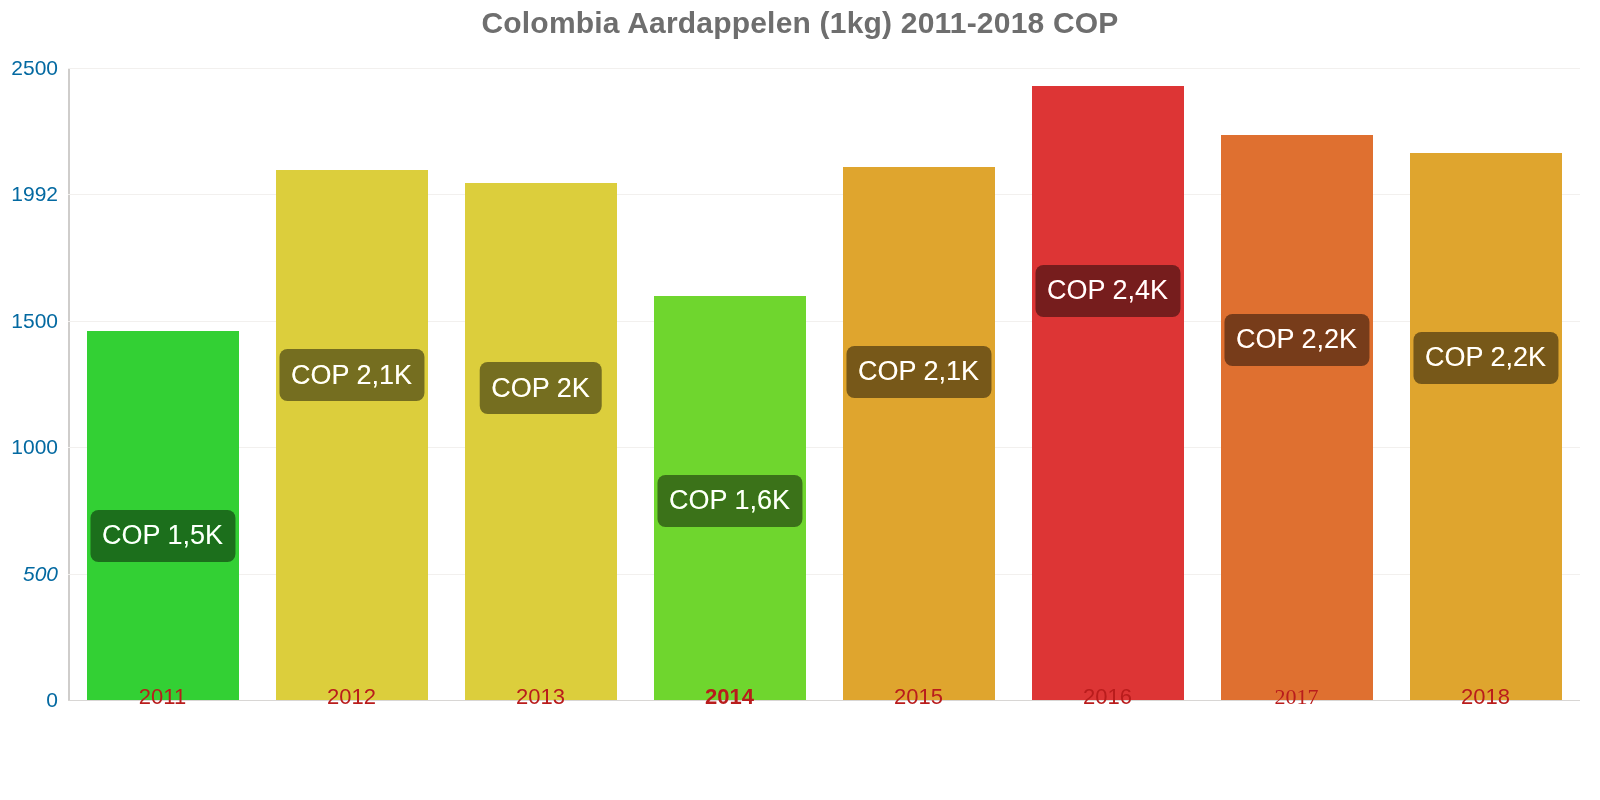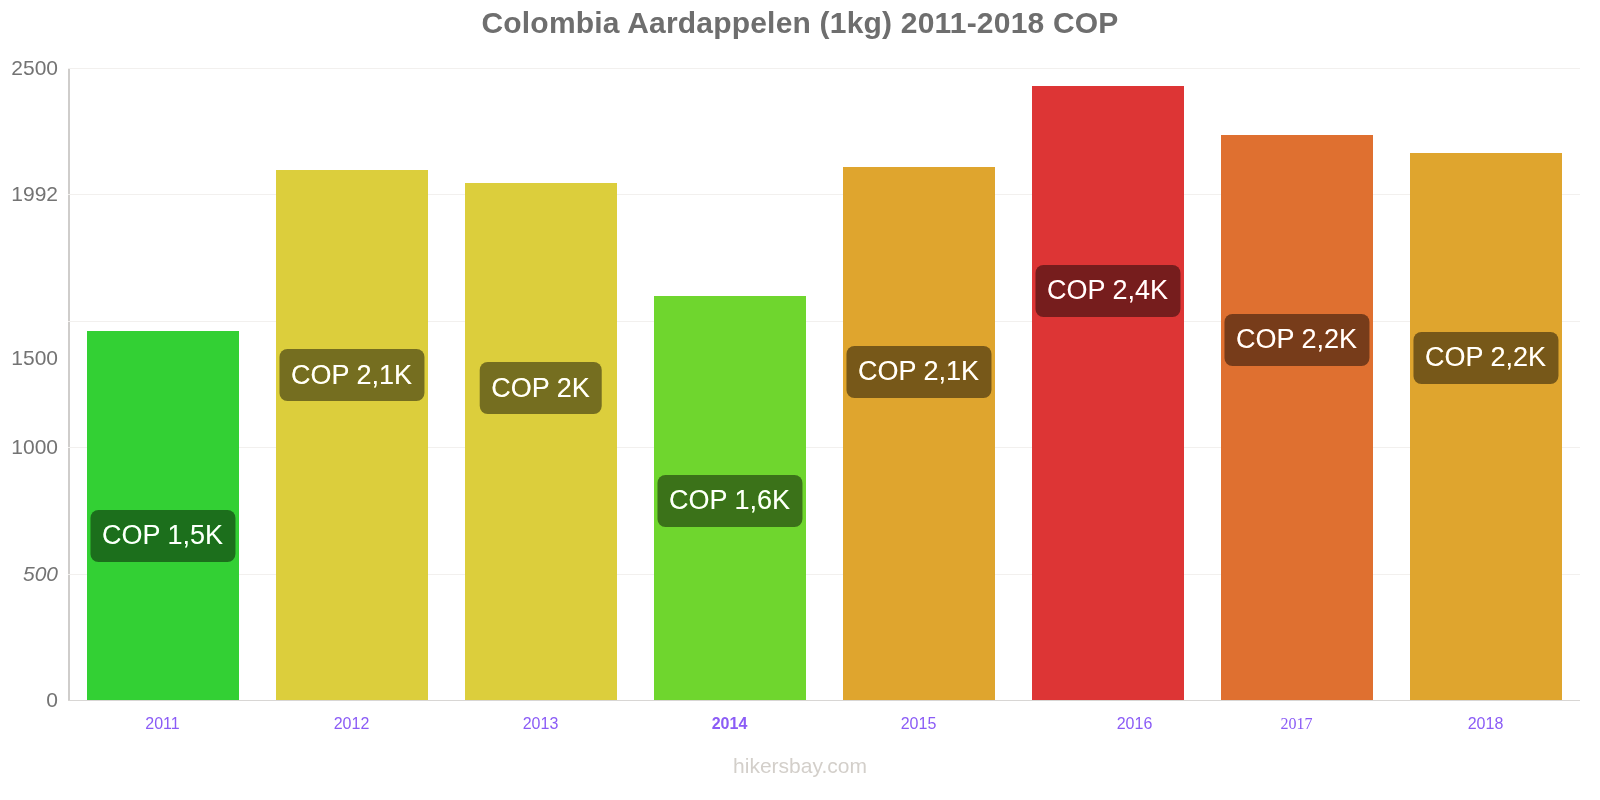--- a/index.html
+++ b/index.html
@@ -63,21 +63,21 @@
     width: 2px;
     height: 633px;
     background: #cfcdcb;
   }
 
   .y-tick-label {
     position: absolute;
     right: 0;
     transform: translateY(-50%);
     font-size: 21px;
-    color: #737373;
+    color: #0369a1;
     text-align: right;
     white-space: nowrap;
   }
   #y-labels {
     position: absolute;
     left: 0;
     top: 0;
     width: 58px;
     height: 800px;
   }
@@ -126,24 +126,24 @@
     font-size: 27px;
     color: #ffffff;
     white-space: nowrap;
     box-sizing: border-box;
     pointer-events: none;
   }
 
   
   .x-tick-label {
     position: absolute;
-    top: 715px;
+    top: 684px;
     transform: translateX(-50%);
-    font-size: 16px;
-    color: #8b5cf6;
+    font-size: 22px;
+    color: #b91c1c;
     white-space: nowrap;
   }
 
   
   #footer-credit {
     position: absolute;
     left: 0;
     top: 754px;
     width: 1600px;
     text-align: center;
@@ -155,21 +155,21 @@
 <body>
 
 <div id="chart-root">
 
   <div id="chart-title">Colombia Aardappelen (1kg) 2011-2018 COP</div>
 
   <div id="y-labels">
       <div class="y-tick-label" style="top: 700px;">0</div>
       <div class="y-tick-label" style="top: 573.6px; font-style: italic;">500</div>
       <div class="y-tick-label" style="top: 447.2px;">1000</div>
-      <div class="y-tick-label" style="top: 320.8px; margin-top: 37px;">1500</div>
+      <div class="y-tick-label" style="top: 320.8px;">1500</div>
       <div class="y-tick-label" style="top: 194.4px;">1992</div>
       <div class="y-tick-label" style="top: 68px;">2500</div>
     </div>
 
   <div id="y-axis-line"></div>
 
   <div id="plot-area">
       <div class="gridline baseline" style="top: 632px;"></div>
       <div class="gridline" style="top: 505.6px;"></div>
       <div class="gridline" style="top: 379.2px;"></div>
@@ -195,39 +195,38 @@
         <div class="bar-rect" style="height: 100%; background: rgb(221, 53, 53);"></div>
       </div>
       <div class="bar" title="2017: COP 2,2K" style="left: 1152.5px; width: 152px; height: 565.008px;">
         <div class="bar-rect" style="height: 100%; background: rgb(223, 112, 48);"></div>
       </div>
       <div class="bar" title="2018: COP 2,2K" style="left: 1341.5px; width: 152px; height: 547.312px;">
         <div class="bar-rect" style="height: 100%; background: rgb(223, 165, 46);"></div>
       </div>
     </div>
 
-  <div id="footer-credit">hikersbay.com</div>
 
 <div class="value-label" style="left: 162.5px; top: 535.912px;">COP 1,5K</div>
     <div class="value-label-text" style="left: 162.5px; top: 535.912px;">COP 1,5K</div>
     <div class="x-tick-label" style="left: 162.5px;">2011</div>
     <div class="value-label" style="left: 351.5px; top: 375.384px;">COP 2,1K</div>
     <div class="value-label-text" style="left: 351.5px; top: 375.384px;">COP 2,1K</div>
     <div class="x-tick-label" style="left: 351.5px; text-align: center;">2012</div>
     <div class="value-label" style="left: 540.5px; top: 388.024px;">COP 2K</div>
     <div class="value-label-text" style="left: 540.5px; top: 388.024px;">COP 2K</div>
     <div class="x-tick-label" style="left: 540.5px;">2013</div>
     <div class="value-label" style="left: 729.5px; top: 500.52px;">COP 1,6K</div>
     <div class="value-label-text" style="left: 729.5px; top: 500.52px;">COP 1,6K</div>
     <div class="x-tick-label" style="left: 729.5px; font-weight: bold;">2014</div>
     <div class="value-label" style="left: 918.5px; top: 371.592px;">COP 2,1K</div>
     <div class="value-label-text" style="left: 918.5px; top: 371.592px;">COP 2,1K</div>
     <div class="x-tick-label" style="left: 918.5px;">2015</div>
     <div class="value-label" style="left: 1107.5px; top: 290.696px;">COP 2,4K</div>
     <div class="value-label-text" style="left: 1107.5px; top: 290.696px;">COP 2,4K</div>
-    <div class="x-tick-label" style="left: 1107.5px; margin-left: 27px;">2016</div>
+    <div class="x-tick-label" style="left: 1107.5px;">2016</div>
     <div class="value-label" style="left: 1296.5px; top: 339.992px;">COP 2,2K</div>
     <div class="value-label-text" style="left: 1296.5px; top: 339.992px;">COP 2,2K</div>
     <div class="x-tick-label" style="left: 1296.5px; font-family: Liberation Serif, serif;">2017</div>
     <div class="value-label" style="left: 1485.5px; top: 357.688px;">COP 2,2K</div>
     <div class="value-label-text" style="left: 1485.5px; top: 357.688px;">COP 2,2K</div>
     <div class="x-tick-label" style="left: 1485.5px;">2018</div>
   </div>
 
 </body></html>

